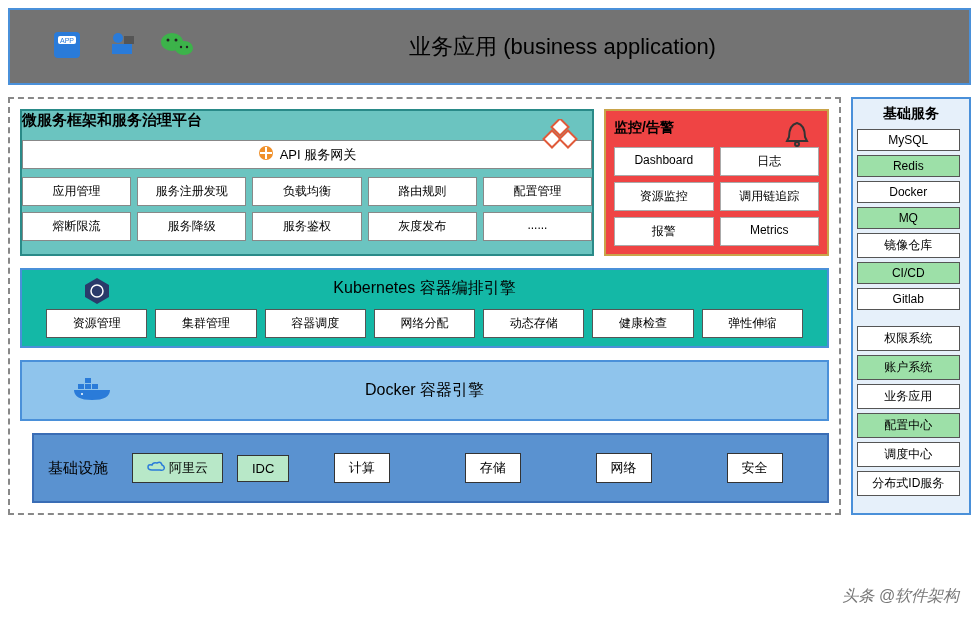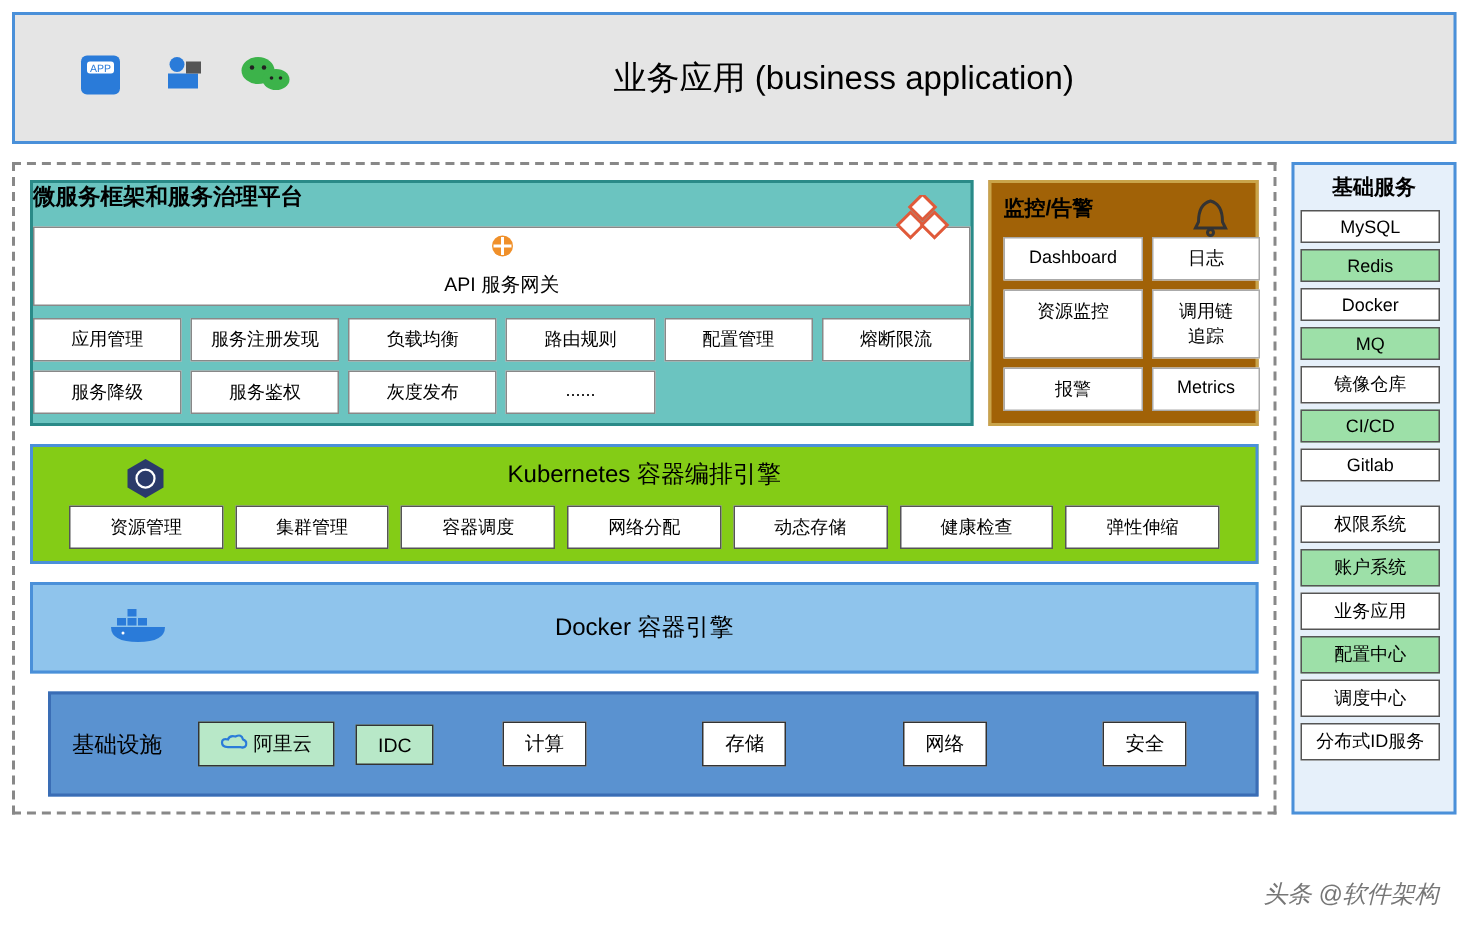--- a/index.html
+++ b/index.html
@@ -1,42 +1,42 @@
 <!DOCTYPE html>
 <html><head>
 <meta charset="utf-8">
 <style>
 * { box-sizing: border-box; margin: 0; padding: 0; }
 body { font-family: "Microsoft YaHei", Arial, sans-serif; background: #fff; width: 979px; height: 617px; position: relative; padding: 8px; }
-.top-box { border: 2px solid #4a90d9; background: #e5e5e5; height: 88px; display: flex; align-items: center; padding: 0 40px; margin-bottom: 12px; }
+.top-box { border: 2px solid #4a90d9; background: #737373; height: 77px; display: flex; align-items: center; padding: 0 40px; margin-bottom: 12px; }
 .top-icons { display: flex; gap: 20px; align-items: center; }
 .top-title { flex: 1; text-align: center; font-size: 22px; }
 .main-area { display: flex; gap: 10px; }
 .left-col { flex: 1; border: 2px dashed #888; padding: 10px; }
-.right-col { width: 110px; border: 2px solid #4a90d9; background: #e6f0fa; display: flex; flex-direction: column; align-items: center; padding: 6px 4px; }
+.right-col { width: 120px; border: 2px solid #4a90d9; background: #e6f0fa; display: flex; flex-direction: column; align-items: center; padding: 6px 4px; }
 .right-title { font-size: 14px; font-weight: bold; margin-bottom: 6px; }
 .svc-btn { width: 95%; border: 1px solid #555; font-size: 12px; padding: 3px 0; text-align: center; margin-bottom: 4px; background: #fff; }
 .svc-btn.green { background: #9de0a8; }
 .svc-gap { height: 12px; }
 
 .row1 { display: flex; gap: 10px; margin-bottom: 12px; }
 .micro-box { flex: 1; border: 2px solid #2a8a88; background: #6bc4c0; position: relative; }
 .micro-title { font-size: 15px; font-weight: bold; margin-bottom: 10px; }
-.api-gw { background: #fff; border: 1px solid #888; text-align: center; padding: 4px; font-size: 13px; margin-bottom: 8px; display: flex; align-items: center; justify-content: center; gap: 6px; flex-direction: column; }
-.micro-grid { display: grid; grid-template-columns: repeat(6, 1fr); gap: 6px; }
+.api-gw { background: #fff; border: 1px solid #888; text-align: center; padding: 4px; font-size: 13px; margin-bottom: 8px; display: flex; align-items: center; justify-content: center; gap: 6px; }
+.micro-grid { display: grid; grid-template-columns: repeat(5, 1fr); gap: 6px; }
 .micro-cell { background: #fff; border: 1px solid #888; text-align: center; padding: 5px 2px; font-size: 12px; }
 .cubes-icon { position: absolute; right: 12px; top: 8px; }
 
-.alert-box { width: 180px; border: 2px solid #c9a44a; background: #a16207; padding: 8px; position: relative; }
+.alert-box { width: 225px; border: 2px solid #c9a44a; background: #ef4444; padding: 8px; position: relative; }
 .alert-title { font-size: 14px; font-weight: bold; margin-bottom: 10px; }
 .alert-grid { display: grid; grid-template-columns: 1fr 1fr; gap: 6px; }
 .alert-cell { background: #fff; border: 1px solid #aaa; text-align: center; padding: 5px 16px; font-size: 12px; }
 .bell-icon { position: absolute; right: 16px; top: 8px; }
 
-.k8s-box { border: 2px solid #4a90d9; background: #84cc16; padding: 8px 24px; margin-bottom: 12px; position: relative; }
+.k8s-box { border: 2px solid #4a90d9; background: #14b8a6; padding: 8px 24px; margin-bottom: 12px; position: relative; }
 .k8s-title { text-align: center; font-size: 16px; margin-bottom: 10px; }
 .k8s-row { display: flex; gap: 8px; }
 .k8s-cell { flex: 1; background: #fff; border: 1px solid #555; text-align: center; padding: 5px 2px; font-size: 12px; }
 .k8s-icon { position: absolute; left: 60px; top: 6px; }
 
 .docker-box { border: 2px solid #4a90d9; background: #8fc4ec; padding: 18px 12px; margin-bottom: 12px; position: relative; text-align: center; font-size: 16px; }
 .docker-icon { position: absolute; left: 50px; top: 12px; }
 
 .infra-box { border: 2px solid #3a6db5; background: #5a92d0; padding: 18px 14px; display: flex; align-items: center; gap: 14px; margin-left: 12px; }
 .infra-title { font-size: 15px; color: #000; width: 70px; }

